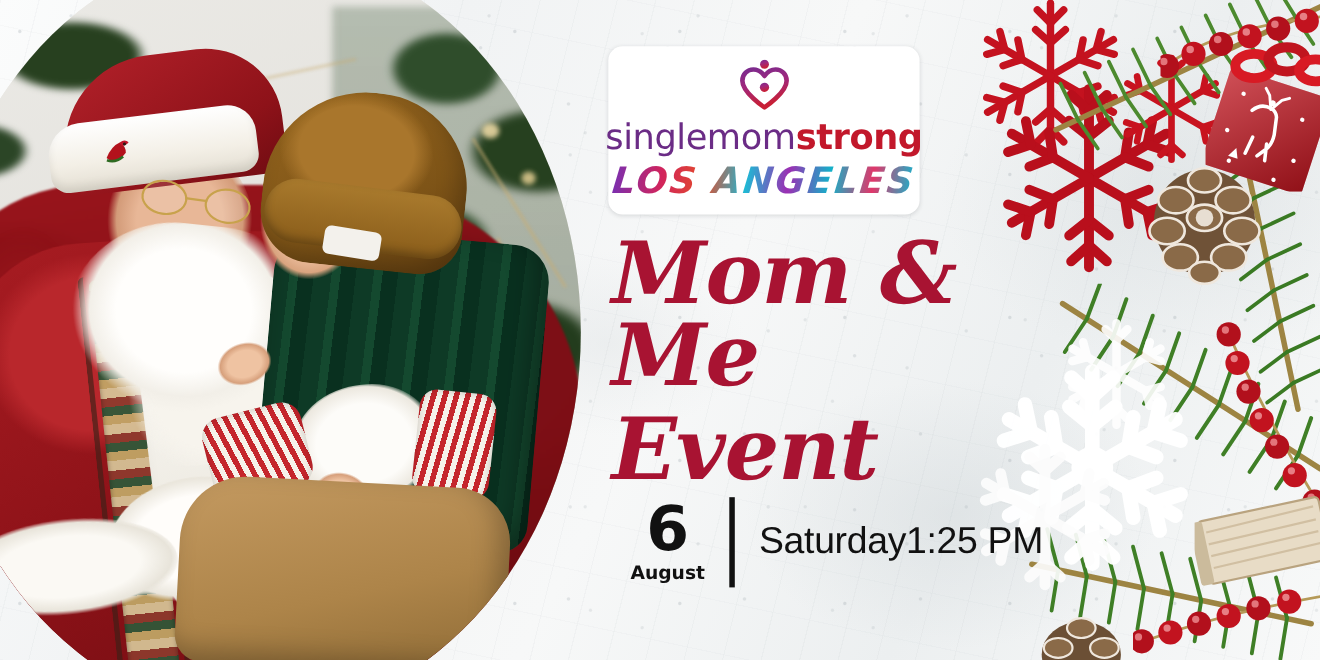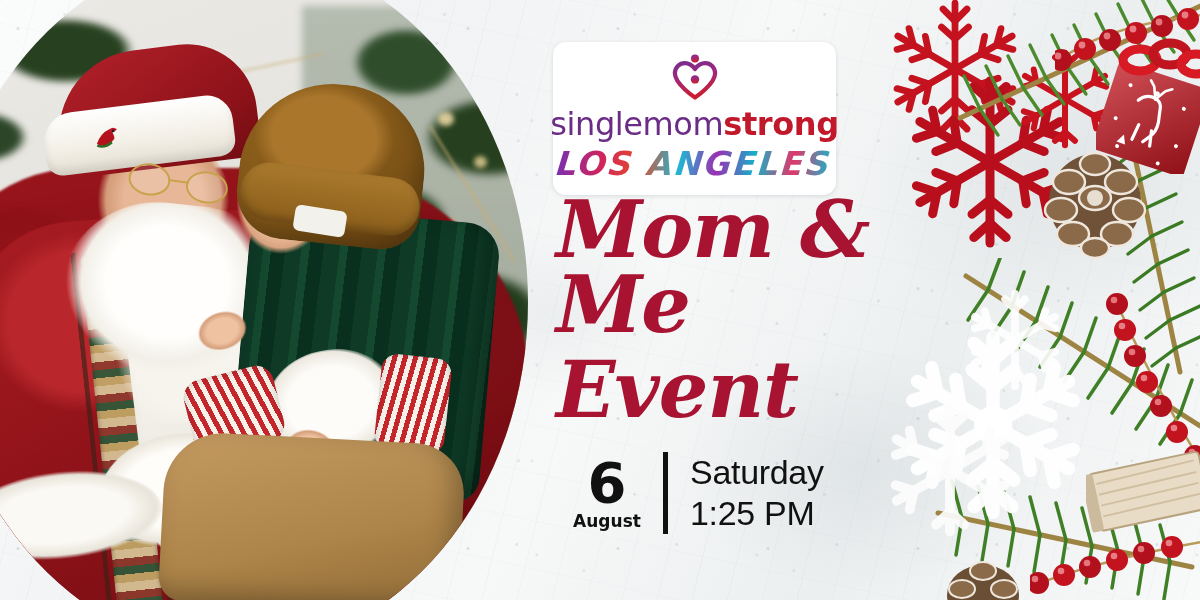--- a/index.html
+++ b/index.html
@@ -301,21 +301,21 @@
     background:linear-gradient(90deg,#7a2fb0 0%,#d1245c 16%,#e34b2a 30%,#1fb9d4 44%,
                                #9b2fb3 58%,#12b2c9 72%,#e0376a 86%,#16b4cc 100%);
     -webkit-background-clip:text; background-clip:text;
     color:transparent; -webkit-text-fill-color:transparent;
     white-space:nowrap;
     transform:skewX(-6deg);
   }
 
   
   .headline {
-    position:absolute; left:556px; top:193px; width:430px;
+    position:absolute; left:556px; top:212px; width:430px;
     color:#a81332;
     font-family:"DejaVu Serif", serif;
     font-style:italic; font-weight:700;
     font-size:78px; line-height:.96;
     letter-spacing:-1px;
   }
   .headline .l2 { display:block; margin-top:10px; }
 
   .subhead {
     position:absolute; left:557px; top:400px;
@@ -332,21 +332,21 @@
   .dt-left { width:100px; text-align:center; }
   .dt-day {
     font-family:"DejaVu Sans", sans-serif;
     font-size:56px; font-weight:700; color:#111; line-height:.95;
   }
   .dt-month {
     font-family:"DejaVu Sans", sans-serif;
     font-size:17px; font-weight:700; color:#111; margin-top:2px;
   }
   .dt-rule { width:5px; height:82px; background:#111; margin:0 22px 0 6px; }
-  .dt-right { display:flex; flex-direction:column; justify-content:center; }
+  .dt-right { display:flex; flex-direction:row; justify-content:center; }
   .dt-wd, .dt-time {
     font-family:"Liberation Sans", sans-serif;
     font-size:34px; font-weight:400; color:#111; line-height:1.22;
     letter-spacing:-.3px;
   }
 </style>
 </head>
 <body>
 
 <div id="poster">

